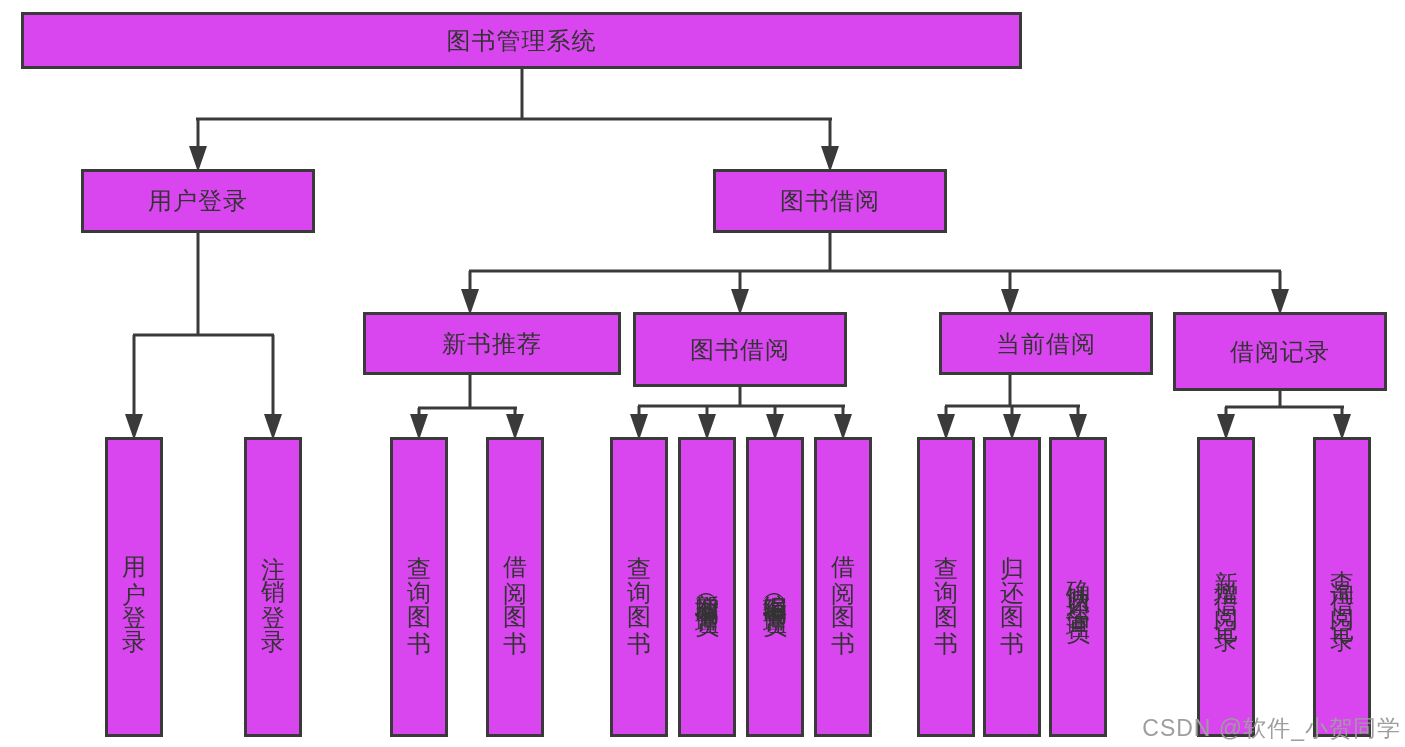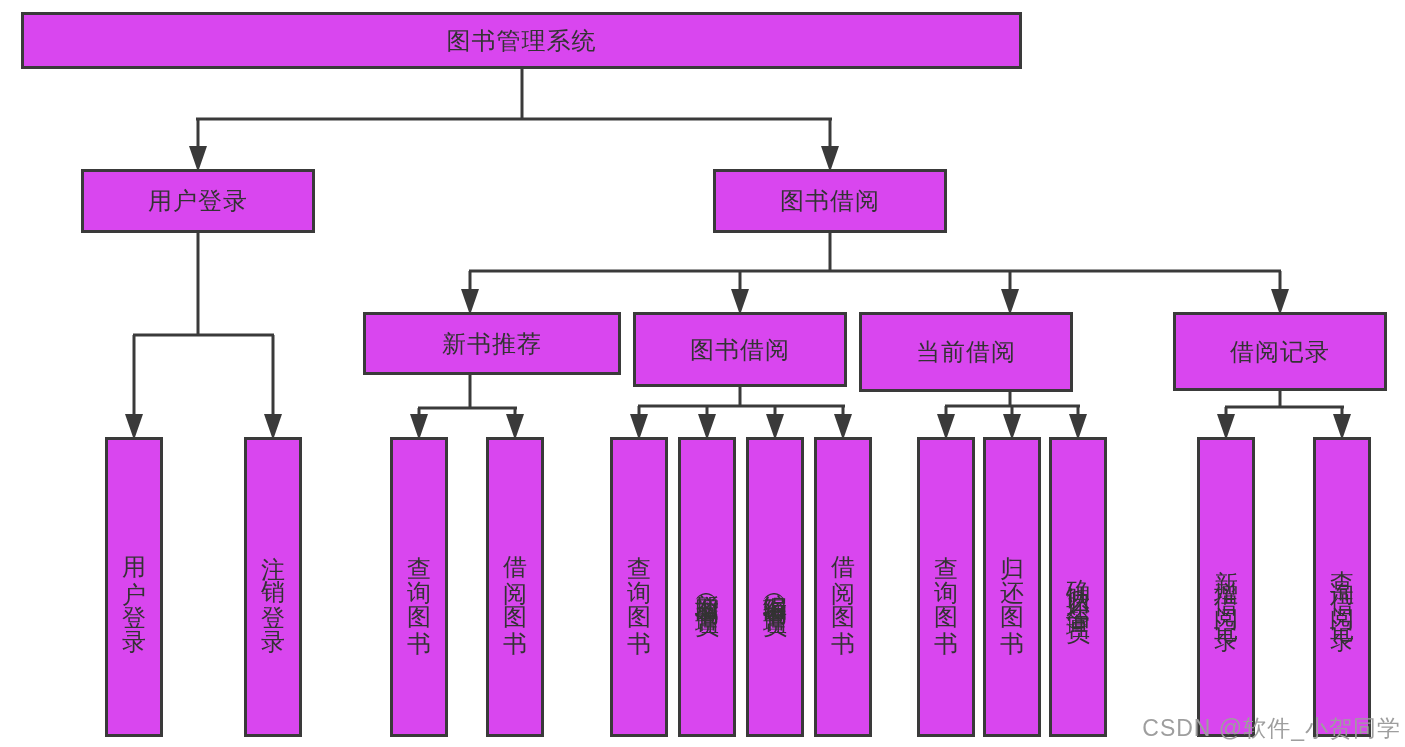--- a/index.html
+++ b/index.html
@@ -138,21 +138,21 @@
   <div class="node hbox" style="left:713px;top:169px;width:234px;height:64px">
     <span>图书借阅</span>
   </div>
 
   <div class="node hbox" style="left:363px;top:312px;width:258px;height:63px">
     <span>新书推荐</span>
   </div>
   <div class="node hbox" style="left:633px;top:312px;width:214px;height:75px">
     <span>图书借阅</span>
   </div>
-  <div class="node hbox" style="left:859px;top:312px;width:214px;height:80px">
+  <div class="node hbox" style="left:939px;top:312px;width:214px;height:63px">
     <span>当前借阅</span>
   </div>
   <div class="node hbox" style="left:1173px;top:312px;width:214px;height:79px">
     <span>借阅记录</span>
   </div>
 
   <div class="node vbox" style="left:105px">
     <span class="ls4">用户登录</span>
   </div>
   <div class="node vbox" style="left:244px">

